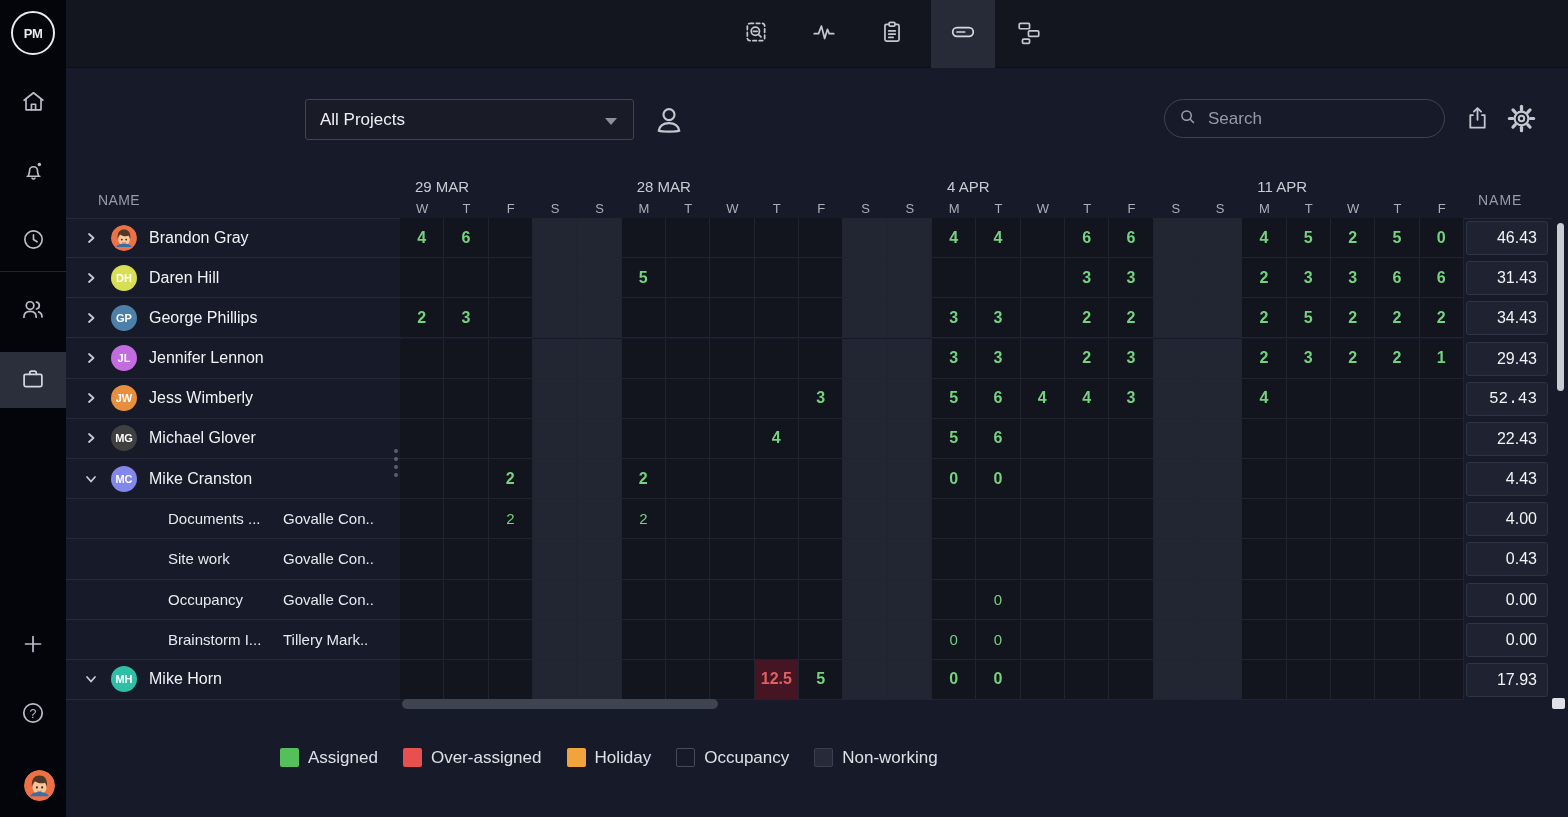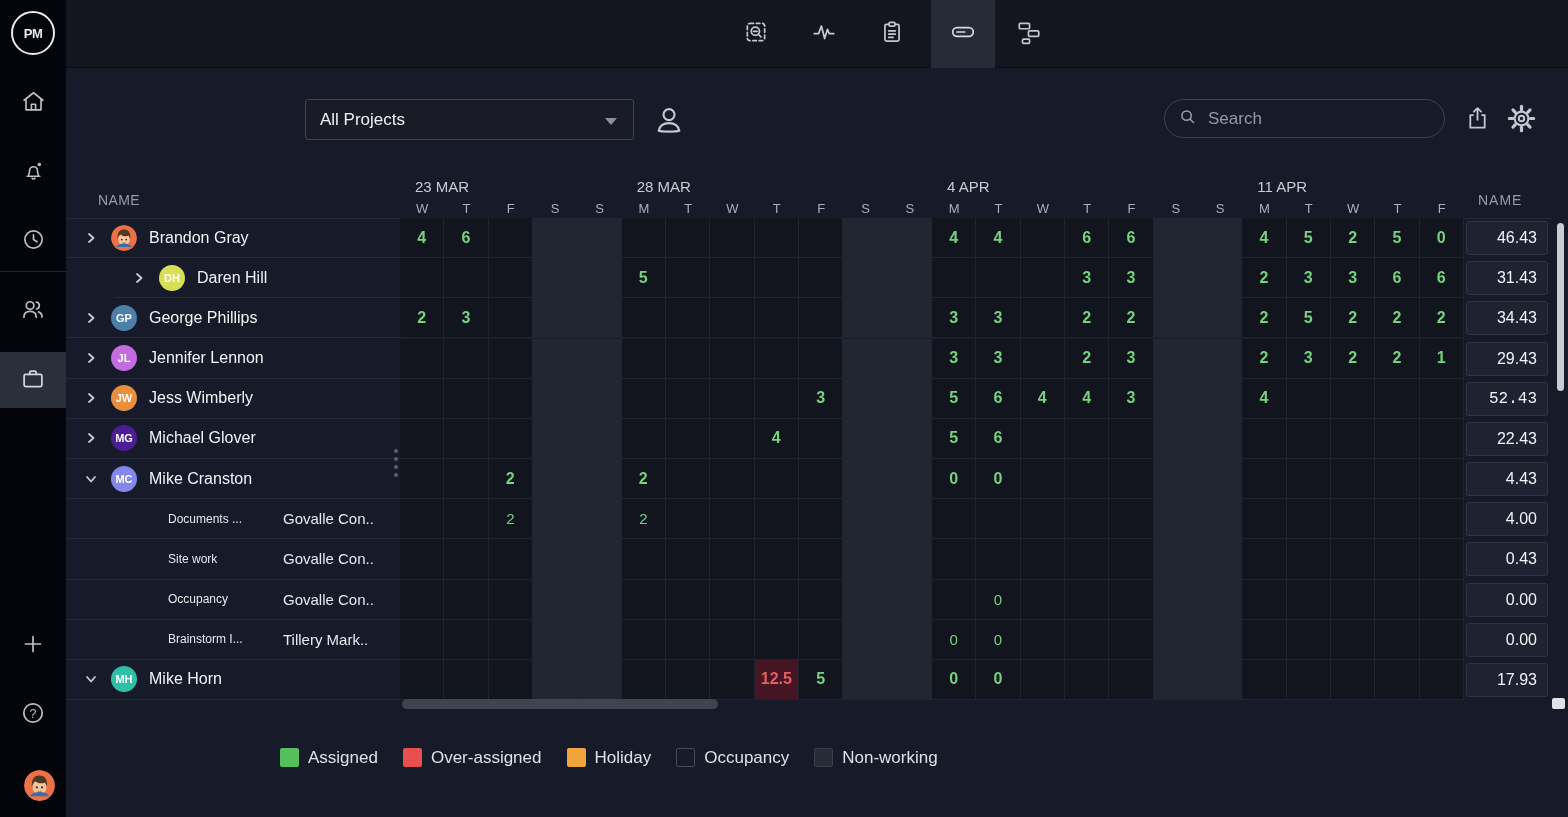--- a/index.html
+++ b/index.html
@@ -36,21 +36,21 @@
   .day-letter{position:absolute;top:201px;font-size:13px;color:#aaafba;text-align:center;}
   .hairline{position:absolute;background:#242a39;}
   
   .name-row{position:absolute;left:66px;width:334px;height:40.17px;box-sizing:border-box;border-bottom:1px solid #242a39;
             display:flex;align-items:center;padding-left:18px;cursor:pointer;}
   .chev{width:14px;height:14px;display:flex;align-items:center;}
   .avatar{width:26px;height:26px;border-radius:50%;margin-left:13px;display:flex;align-items:center;justify-content:center;
           font-size:11px;font-weight:bold;color:#fff;flex:0 0 auto;overflow:hidden;}
   .avatar.cart{margin-left:13px;}
   .pname{margin-left:12px;font-size:16px;color:#f1f3f6;white-space:nowrap;}
-  .tname{position:absolute;left:102px;font-size:12px;color:#e6e9ee;white-space:nowrap;}
+  .tname{position:absolute;left:102px;font-size:15px;color:#e6e9ee;white-space:nowrap;}
   .tproj{position:absolute;left:217px;font-size:15px;color:#e6e9ee;white-space:nowrap;}
   .cell{position:absolute;box-sizing:border-box;border-right:1px solid #20242f;border-bottom:1px solid #20242f;
         background:#12151e;display:flex;align-items:center;justify-content:center;font-size:15px;color:#74d37e;cursor:pointer;}
   .cell.bold{font-weight:bold;font-size:16px;}
   .cell.wkend{background:#222633;}
   .cell.over{background:#451523;color:#e2605f;}
   .total-box{position:absolute;left:1466px;width:82px;height:34px;background:#1e2231;border:1px solid #2f3444;border-radius:3px;
              box-sizing:border-box;text-align:right;padding-right:10px;line-height:32px;font-size:16px;color:#f2f3f6;}
   .vscroll{position:absolute;left:1557px;top:223px;width:7px;height:168px;background:#c9ccd3;border-radius:4px;}
   .hscroll{position:absolute;left:402px;top:699px;width:316px;height:10px;background:#3e4450;border-radius:5px;}
@@ -241,21 +241,21 @@
           <line x1="12" y1="5.2" x2="12" y2="2.6"></line>
             <line x1="16.8" y1="7.2" x2="18.6" y2="5.4"></line>
         </g>
       </svg>
     </span>
   </div>
 
   <div class="col-head" style="left:98px;top:192px">NAME</div>
   <div class="col-head" style="left:1478px;top:192px;letter-spacing:1px">NAME</div>
   <div id="grid-head">
-      <div class="week-label" style="left: 415px;">23 MAR</div>
+      <div class="week-label" style="left: 415px;">29 MAR</div>
       <div class="week-label" style="left: 636.665px;">28 MAR</div>
       <div class="week-label" style="left: 946.996px;">4 APR</div>
       <div class="week-label" style="left: 1257.33px;">11 APR</div>
       <div class="day-letter" style="left: 400px; width: 44.333px;">W</div>
       <div class="day-letter" style="left: 444.333px; width: 44.333px;">T</div>
       <div class="day-letter" style="left: 488.666px; width: 44.333px;">F</div>
       <div class="day-letter" style="left: 532.999px; width: 44.333px;">S</div>
       <div class="day-letter" style="left: 577.332px; width: 44.333px;">S</div>
       <div class="day-letter" style="left: 621.665px; width: 44.333px;">M</div>
       <div class="day-letter" style="left: 665.998px; width: 44.333px;">T</div>
@@ -319,21 +319,21 @@
       <div class="cell bold" style="left: 1064.99px; top: 218px; width: 44.333px; height: 40.17px;">6</div>
       <div class="cell bold" style="left: 1109.33px; top: 218px; width: 44.333px; height: 40.17px;">6</div>
       <div class="cell wkend bold" style="left: 1153.66px; top: 218px; width: 44.333px; height: 40.17px;"></div>
       <div class="cell wkend bold" style="left: 1197.99px; top: 218px; width: 44.333px; height: 40.17px;"></div>
       <div class="cell bold" style="left: 1242.33px; top: 218px; width: 44.333px; height: 40.17px;">4</div>
       <div class="cell bold" style="left: 1286.66px; top: 218px; width: 44.333px; height: 40.17px;">5</div>
       <div class="cell bold" style="left: 1330.99px; top: 218px; width: 44.333px; height: 40.17px;">2</div>
       <div class="cell bold" style="left: 1375.33px; top: 218px; width: 44.333px; height: 40.17px;">5</div>
       <div class="cell bold" style="left: 1419.66px; top: 218px; width: 44.333px; height: 40.17px;">0</div>
       <div class="total-box" style="top: 221px;">46.43</div>
-      <div class="name-row" style="top: 258.17px; margin-left: 48px;">
+      <div class="name-row" style="top: 258.17px;">
         <span class="chev">
           <svg width="14" height="14" viewBox="0 0 14 14" fill="none" stroke="#c6cad2" stroke-width="1.8" stroke-linecap="round" stroke-linejoin="round">
             <polyline points="5,3 9.5,7 5,11"></polyline>
           </svg>
         </span>
         <span class="avatar" style="background:#d8df55">DH</span>
         <span class="pname">Daren Hill</span>
       </div>
       <div class="cell bold" style="left: 400px; top: 258.17px; width: 44.333px; height: 40.17px;"></div>
       <div class="cell bold" style="left: 444.333px; top: 258.17px; width: 44.333px; height: 40.17px;"></div>
@@ -461,21 +461,21 @@
       <div class="cell bold" style="left: 1330.99px; top: 378.68px; width: 44.333px; height: 40.17px;"></div>
       <div class="cell bold" style="left: 1375.33px; top: 378.68px; width: 44.333px; height: 40.17px;"></div>
       <div class="cell bold" style="left: 1419.66px; top: 378.68px; width: 44.333px; height: 40.17px;"></div>
       <div class="total-box" style="top: 381.68px; font-family: Liberation Mono, monospace;">52.43</div>
       <div class="name-row" style="top: 418.85px;">
         <span class="chev">
           <svg width="14" height="14" viewBox="0 0 14 14" fill="none" stroke="#c6cad2" stroke-width="1.8" stroke-linecap="round" stroke-linejoin="round">
             <polyline points="5,3 9.5,7 5,11"></polyline>
           </svg>
         </span>
-        <span class="avatar" style="background:#4c1d95">MG</span>
+        <span class="avatar" style="background:#404040">MG</span>
         <span class="pname">Michael Glover</span>
       </div>
       <div class="cell bold" style="left: 400px; top: 418.85px; width: 44.333px; height: 40.17px;"></div>
       <div class="cell bold" style="left: 444.333px; top: 418.85px; width: 44.333px; height: 40.17px;"></div>
       <div class="cell bold" style="left: 488.666px; top: 418.85px; width: 44.333px; height: 40.17px;"></div>
       <div class="cell wkend bold" style="left: 532.999px; top: 418.85px; width: 44.333px; height: 40.17px;"></div>
       <div class="cell wkend bold" style="left: 577.332px; top: 418.85px; width: 44.333px; height: 40.17px;"></div>
       <div class="cell bold" style="left: 621.665px; top: 418.85px; width: 44.333px; height: 40.17px;"></div>
       <div class="cell bold" style="left: 665.998px; top: 418.85px; width: 44.333px; height: 40.17px;"></div>
       <div class="cell bold" style="left: 710.331px; top: 418.85px; width: 44.333px; height: 40.17px;"></div>

